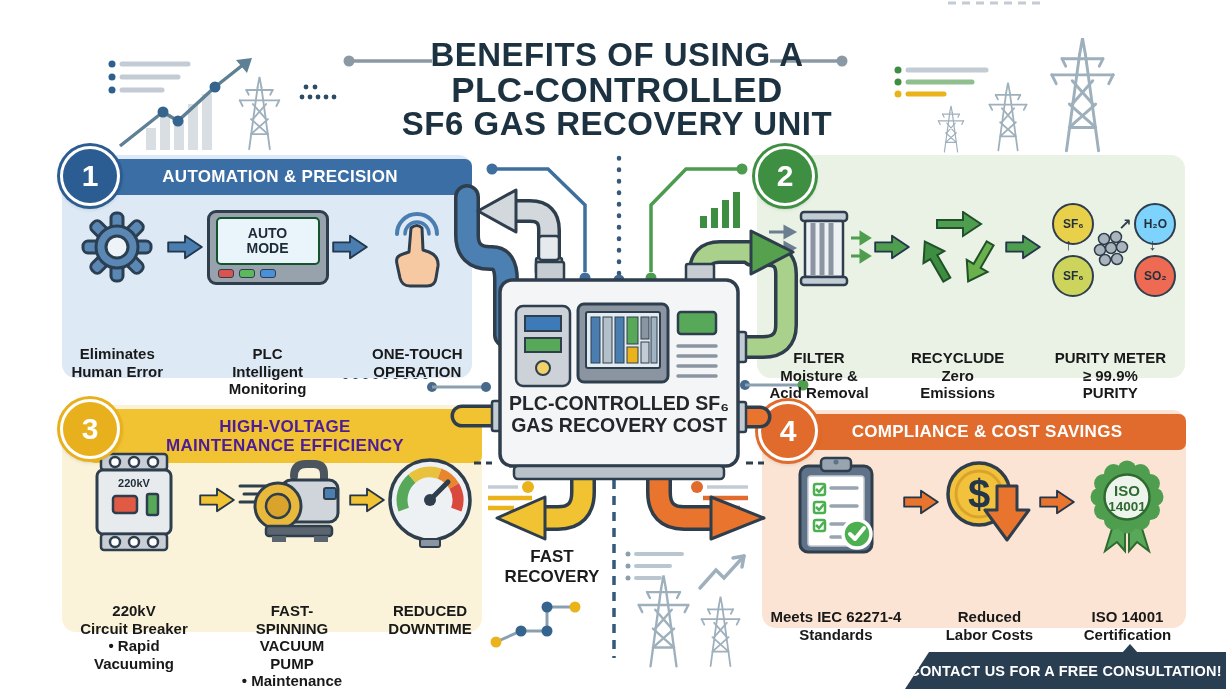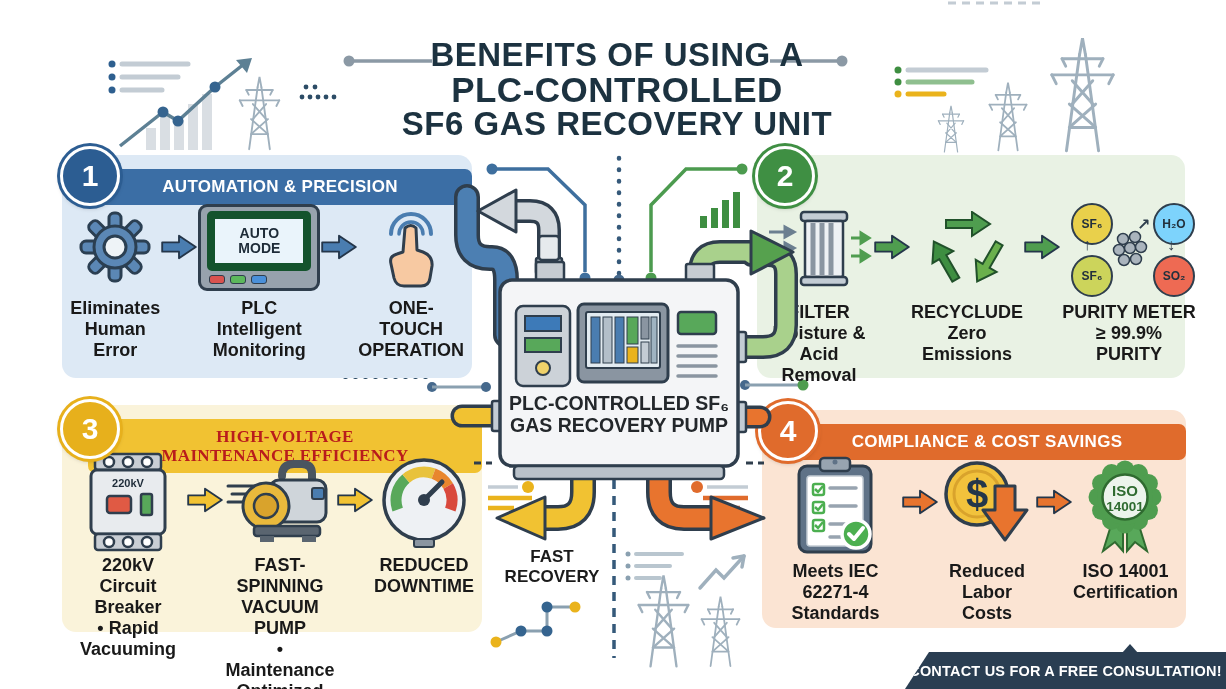--- a/index.html
+++ b/index.html
@@ -12,46 +12,46 @@
          font-weight:800;line-height:1.02;letter-spacing:.5px;}
   .title .t1{font-size:33px;}
   .title .t2{font-size:35px;}
   .title .t3{font-size:33px;}
   
   .panel{position:absolute;border-radius:14px;z-index:1;}
   .p1{left:62px;top:155px;width:410px;height:223px;background:#dde9f5;}
   .p2{left:757px;top:155px;width:428px;height:223px;background:#e9f2e4;}
   .p3{left:62px;top:405px;width:420px;height:227px;background:#faf3da;}
   .p4{left:762px;top:410px;width:424px;height:218px;background:#fbe4d3;}
-  .hdr{position:absolute;top:14px;left:26px;right:0;height:36px;border-radius:7px;
+  .hdr{position:absolute;top:4px;left:26px;right:0;height:36px;border-radius:7px;
        display:flex;align-items:center;justify-content:center;font-weight:800;
        font-size:17px;letter-spacing:.3px;white-space:pre-line;text-align:center;line-height:1.12;}
   .p1 .hdr{background:#3b6ea5;color:#fff;}
   .p2 .hdr{background:#4c9b4f;color:#fff;font-size:16.5px;}
-  .p3 .hdr{background:#f1c232;color:#b91c1c;height:54px;font-family:Liberation Serif, serif;}
+  .p3 .hdr{background:#f1c232;color:#4c1d95;height:54px;}
   .p4 .hdr{background:#e06b2c;color:#fff;}
   .badge{position:absolute;width:54px;height:54px;border-radius:50%;display:flex;align-items:center;
          justify-content:center;font-size:30px;font-weight:800;color:#fff;border:3px solid #fff;z-index:2;}
   .p1 .badge{left:-2px;top:-9px;background:#2c5d92;box-shadow:0 0 0 3px #2c5d92,0 2px 5px rgba(0,0,0,.25);}
   .p2 .badge{left:-2px;top:-9px;background:#3f8f43;box-shadow:0 0 0 3px #3f8f43,0 2px 5px rgba(0,0,0,.25);}
   .p3 .badge{left:-2px;top:-6px;background:#e7b01c;box-shadow:0 0 0 3px #e7b01c,0 2px 5px rgba(0,0,0,.25);}
   .p4 .badge{left:-4px;top:-9px;background:#e06b2c;box-shadow:0 0 0 3px #e06b2c,0 2px 5px rgba(0,0,0,.25);}
   .row{position:absolute;left:8px;right:8px;top:44px;bottom:4px;display:flex;
        align-items:flex-start;justify-content:space-around;}
   .p3 .row{top:47px;}
   .item{display:flex;flex-direction:column;align-items:center;gap:3px;}
   .icnbox{height:96px;display:flex;align-items:center;justify-content:center;}
   .p2 .icnbox,.p3 .icnbox{height:100px;}
   .p4 .icnbox{height:104px;}
-  .lbl{font-weight:800;font-size:18px;color:#191919;text-align:center;
-       white-space:pre-line;line-height:1.17;}
+  .lbl{font-weight:800;font-size:15px;color:#191919;text-align:center;
+       white-space:pre-line;line-height:1.17;margin-top:47px;}
   .sep{margin-top:34px;flex:0 0 auto;}
   
   .monitor{width:104px;background:#97a2ad;border:3px solid #2f3e4d;border-radius:9px;padding:4px 6px;}
-  .mon-screen{background:#eaf4fb;border:8px solid #14532d;border-radius:5px;height:44px;display:flex;
+  .mon-screen{background:#eaf4fb;border:2px solid #14532d;border-radius:5px;height:44px;display:flex;
       align-items:center;justify-content:center;font-weight:800;font-size:14px;white-space:pre-line;
       text-align:center;line-height:1.05;color:#1d2b38;}
   .mon-btns{display:flex;gap:5px;margin-top:4px;padding-left:2px;}
   .mon-btns i{width:14px;height:7px;border-radius:3px;border:1.5px solid #2f3e4d;display:block;}
   .bt-r{background:#d9534f}.bt-g{background:#5cb85c}.bt-b{background:#4a90d9}
   
   .pc{position:relative;width:136px;height:92px;}
   .pcircle{position:absolute;width:38px;height:38px;border-radius:50%;border:2.5px solid #2f3e4d;
       display:flex;align-items:center;justify-content:center;font-size:12px;font-weight:800;color:#23313d;}
   .pc-tl{left:10px;top:0;background:#e9d04b;}
@@ -594,20 +594,20 @@
       </g>
 
       <rect x="678" y="312" width="38" height="22" rx="3" fill="#58a85a" stroke="#2f3e4d" stroke-width="2.5"></rect>
       <g stroke="#8a95a1" stroke-width="3.5" stroke-linecap="round">
         <path d="M678 346 H716 M678 356 H716 M678 366 H716 M678 376 H716"></path>
       </g>
     </g>
   </svg>
 
   <div class="unit-label">PLC-CONTROLLED SF₆
-GAS RECOVERY PUMP</div>
+GAS RECOVERY COST</div>
   <div class="fast-label">FAST
 RECOVERY</div>
 
   <div class="banner-notch"></div>
   <div class="banner">CONTACT US FOR A FREE CONSULTATION!</div>
 
 </div>
 
 </body></html>

